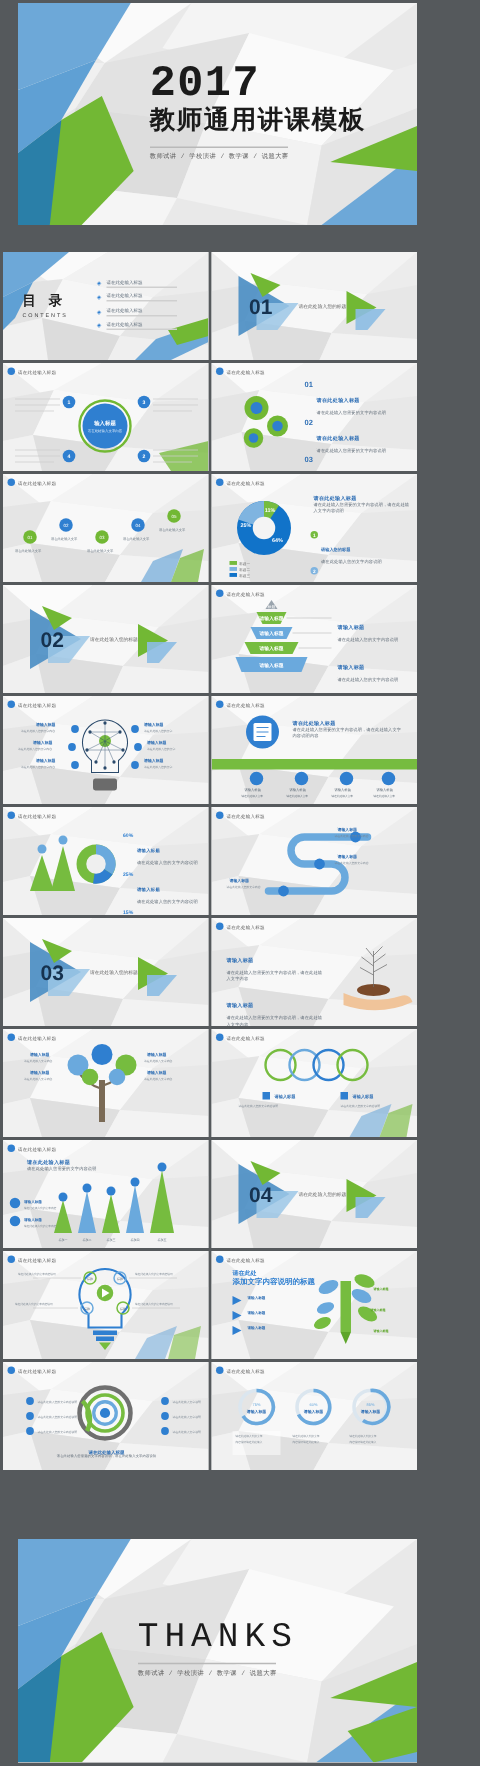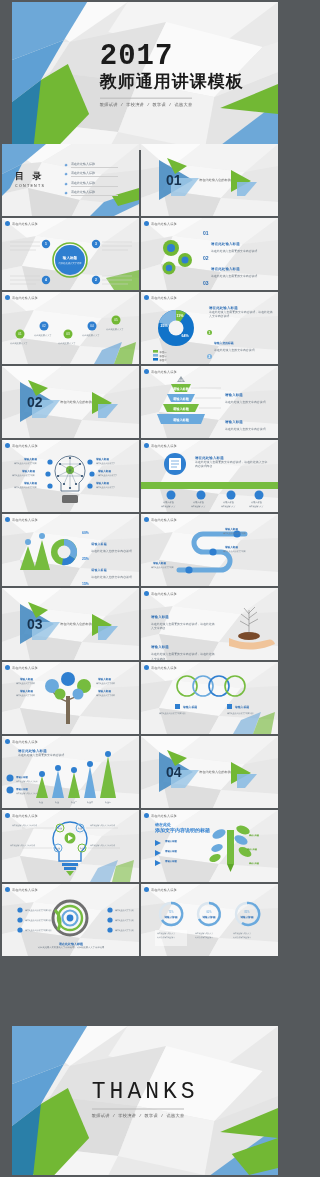--- a/index.html
+++ b/index.html
@@ -19,21 +19,21 @@
   #cover-slide{ top:2px; height:148px; }
   #thanks-slide{ top:1026px; height:149px; }
 
   .cover-text{ position:absolute; left:33%; top:50%; transform:translateY(-50%); z-index:5; }
   .yr{ font-size:29px; font-weight:bold; color:#1b1b1b; letter-spacing:1px; line-height:1; }
   .cn-title{ font-size:17px; font-weight:bold; color:#1b1b1b; letter-spacing:1px; margin-top:3px; line-height:1.1;}
   .cover-sub{ font-size:4.2px; color:#5c5c5c; margin-top:4px; letter-spacing:.3px; border-top:0.6px solid #b9b9b9; padding-top:2.5px; display:inline-block;}
   .thanks-word{ font-size:23px; letter-spacing:4px; color:#1b1b1b; font-weight:400; line-height:1;}
 
   
-  #grid{ position:absolute; left:2px; top:144px; width:276px; }
+  #grid{ position:absolute; left:2px; top:168px; width:276px; }
   .row{ display:flex; gap:2px; margin-bottom:2px; }
   .slide{
     position:relative; width:137px; height:72px;
     background:#ededed; overflow:hidden; flex:0 0 137px;
   }
 
   
   .hdr{ position:absolute; left:3px; top:3px; display:flex; align-items:center; gap:2px; z-index:6;}
   .hdr .dot{ width:5px;height:5px;border-radius:50%; background:#2f7fd0; flex:0 0 5px;}
   .hdr .lbl{ font-size:3px; color:#5a5a5a; letter-spacing:.2px; white-space:nowrap;}

